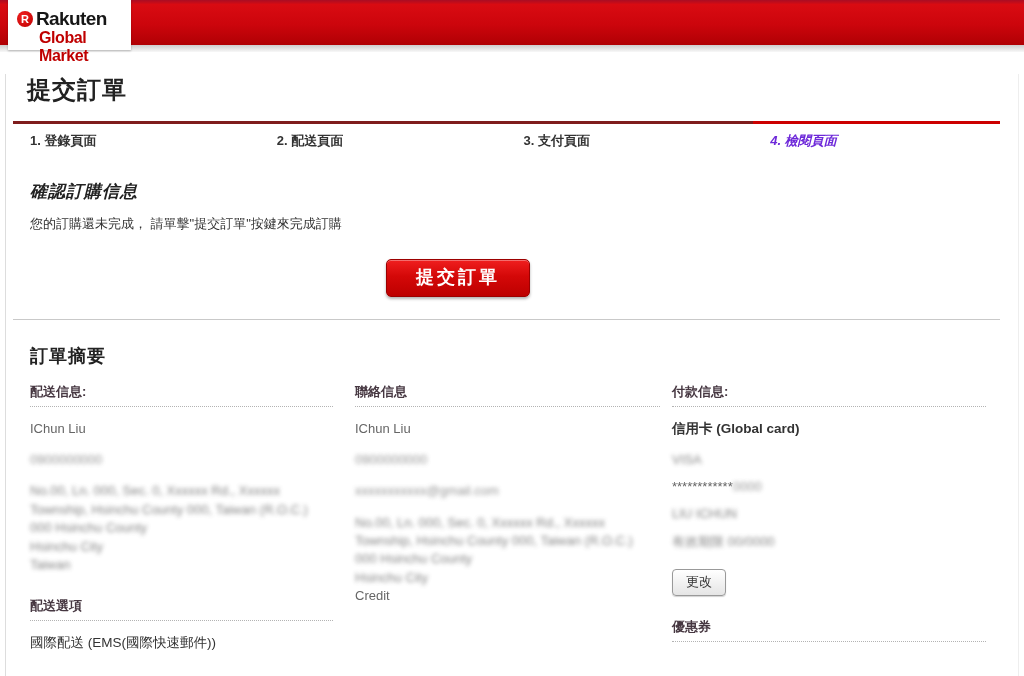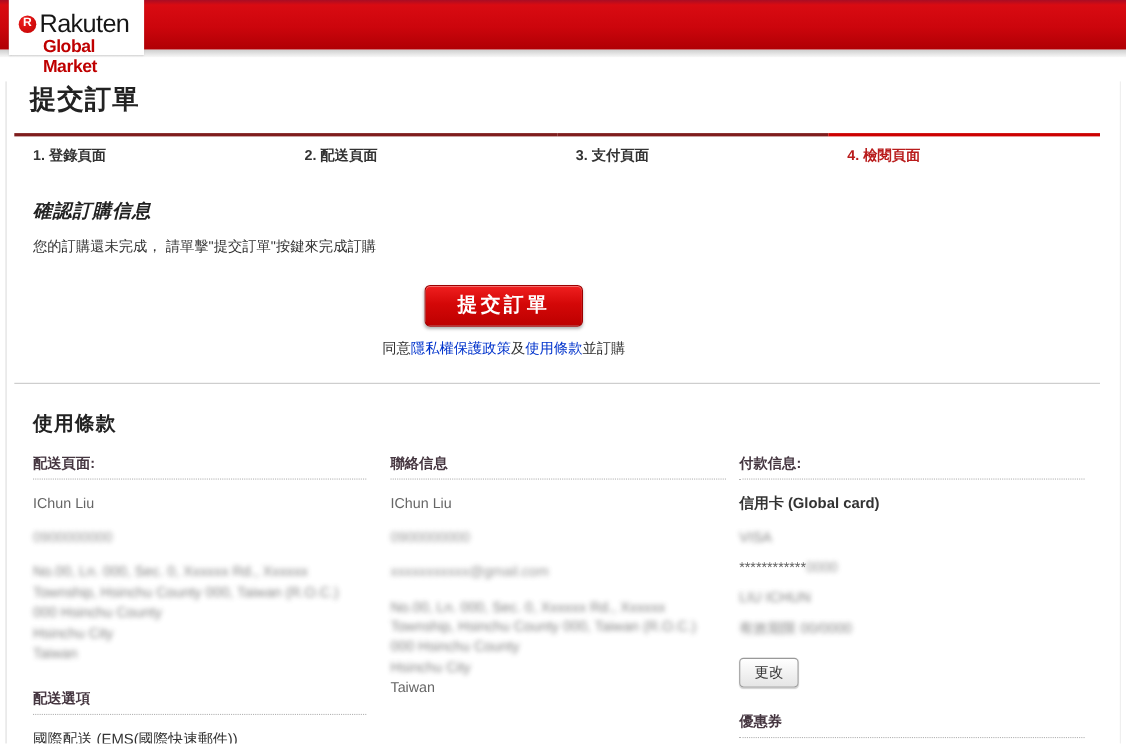--- a/index.html
+++ b/index.html
@@ -34,21 +34,21 @@
   .logo-row1 { display: flex; align-items: center; gap: 3px; }
   .r-badge {
     width: 16px; height: 16px;
     background: radial-gradient(circle at 35% 30%, #f02020, #bf0000);
     border-radius: 50%;
     color: #fff;
     font-size: 11px; font-weight: bold;
     display: flex; align-items: center; justify-content: center;
     line-height: 1;
   }
-  .rakuten-word { font-size: 23px; font-weight: normal; color: #161616; letter-spacing: -0.6px; }
+  .rakuten-word { font-size: 19px; font-weight: bold; color: #161616; letter-spacing: -0.6px; }
   .gm-word { font-size: 16px; font-weight: bold; color: #bf0000; letter-spacing: -0.4px; margin: -1px 0 0 22px; }
   
   .main {
     margin: 0 5px;
     border-left: 1px solid #ddd;
     border-right: 1px solid #eee;
     min-height: 624px;
     padding: 0 18px 30px 7px;
   }
   .page-title {
@@ -58,21 +58,21 @@
     letter-spacing: 1px;
   }
   
   .steps { display: flex; }
   .step {
     flex: 1;
     border-top: 3px solid #7f1d1d;
     padding: 8px 0 0 17px;
     font-size: 13px; font-weight: bold; color: #333;
   }
-  .step.active { border-top-color: #cc0000; color: #b91c1c; }
+  .step.active { border-top-color: #cc0000; color: #6d28d9; font-style: italic; }
   
   .confirm-heading {
     font-family: "Liberation Serif", "DejaVu Serif", serif;
     font-size: 17px; font-weight: bold; color: #222;
     margin: 30px 0 12px 17px; letter-spacing: 1px; font-style: italic;
   }
   .confirm-note { font-size: 13px; color: #333; margin-left: 17px; }
   .confirm-center { width: 890px; text-align: center; margin-top: 26px; }
   .submit-btn {
     display: inline-block;
@@ -146,33 +146,30 @@
     <div class="step"><span>2. 配送頁面</span></div>
     <div class="step"><span>3. 支付頁面</span></div>
     <div class="step active"><span>4. 檢閱頁面</span></div>
   </div>
 
   <h2 class="confirm-heading">確認訂購信息</h2>
   <p class="confirm-note">您的訂購還未完成， 請單擊"提交訂單"按鍵來完成訂購</p>
 
   <div class="confirm-center">
     <button class="submit-btn">提交訂單</button>
-    <div class="agree-line">
-      <span>同意</span><a>隱私權保護政策</a><span>及</span><a>使用條款</a><span>並訂購</span>
-    </div>
   </div>
 
   <hr class="divider">
 
-  <h2 class="summary-heading">使用條款</h2>
+  <h2 class="summary-heading">訂單摘要</h2>
 
   <div class="summary-grid">
 
     <div class="col1">
-      <div class="sec-title">配送頁面:</div>
+      <div class="sec-title">配送信息:</div>
       <div class="info-line">IChun Liu</div>
       <div class="info-line blur">0900000000</div>
       <div class="addr-block">
         <div class="blur">No.00, Ln. 000, Sec. 0, Xxxxxx Rd., Xxxxxx Township, Hsinchu County 000, Taiwan (R.O.C.)</div>
         <div class="blur">000 Hsinchu County</div>
         <div class="blur">Hsinchu City</div>
         <div class="blur">Taiwan</div>
       </div>
       <div class="subsec">
         <div class="sec-title">配送選項</div>
@@ -183,21 +180,21 @@
 
     <div class="col2">
       <div class="sec-title">聯絡信息</div>
       <div class="info-line">IChun Liu</div>
       <div class="info-line blur">0900000000</div>
       <div class="info-line blur">xxxxxxxxxxx@gmail.com</div>
       <div class="addr-block">
         <div class="blur">No.00, Ln. 000, Sec. 0, Xxxxxx Rd., Xxxxxx Township, Hsinchu County 000, Taiwan (R.O.C.)</div>
         <div class="blur">000 Hsinchu County</div>
         <div class="blur">Hsinchu City</div>
-        <div>Taiwan</div>
+        <div>Credit</div>
       </div>
     </div>
 
     <div class="col3">
       <div class="sec-title">付款信息:</div>
       <div class="method-line">信用卡 (Global card)</div>
       <div class="card-line blur">VISA</div>
       <div class="card-line">
         <span>************</span><span class="blur">0000</span>
       </div>

